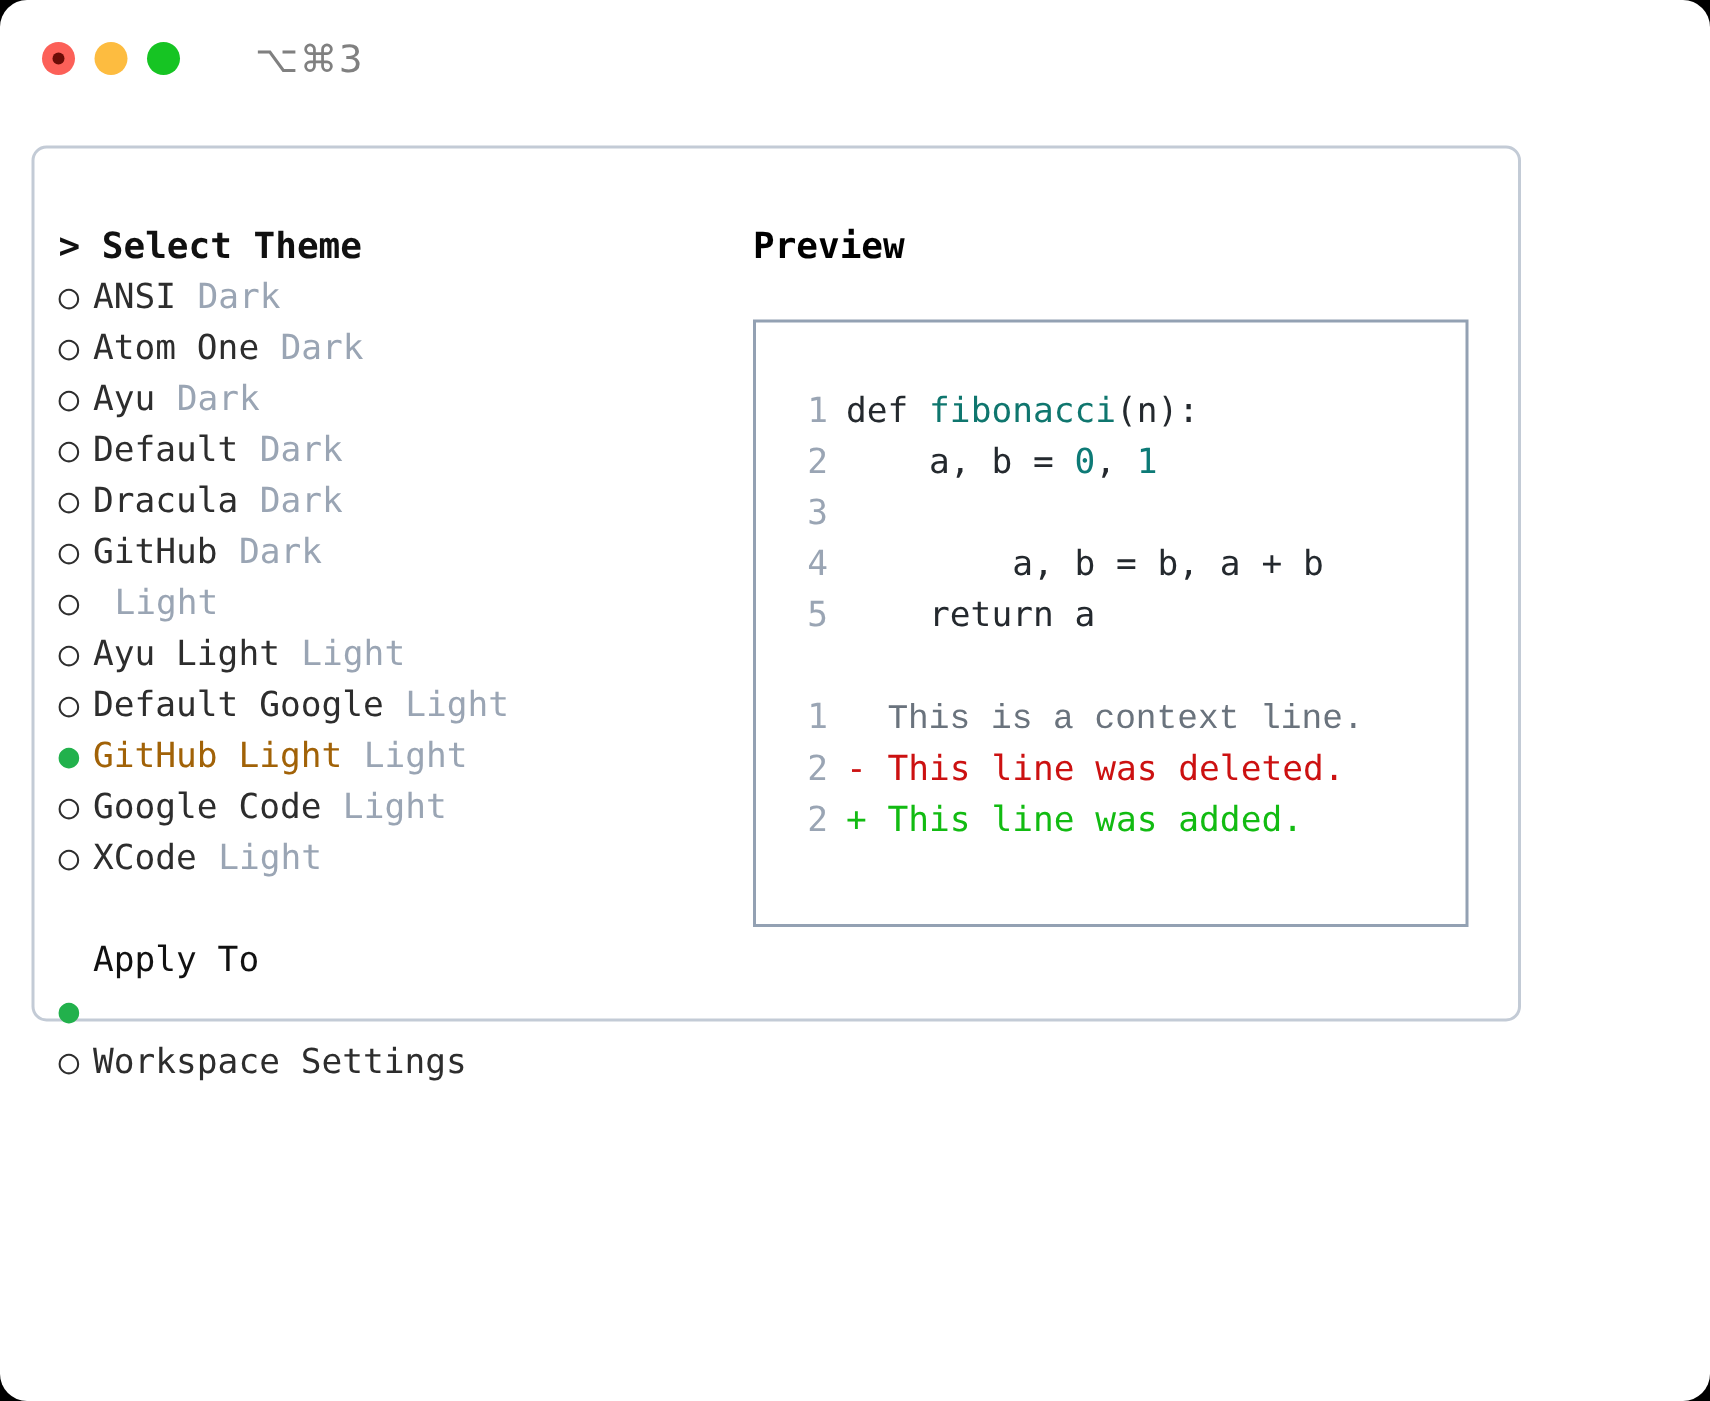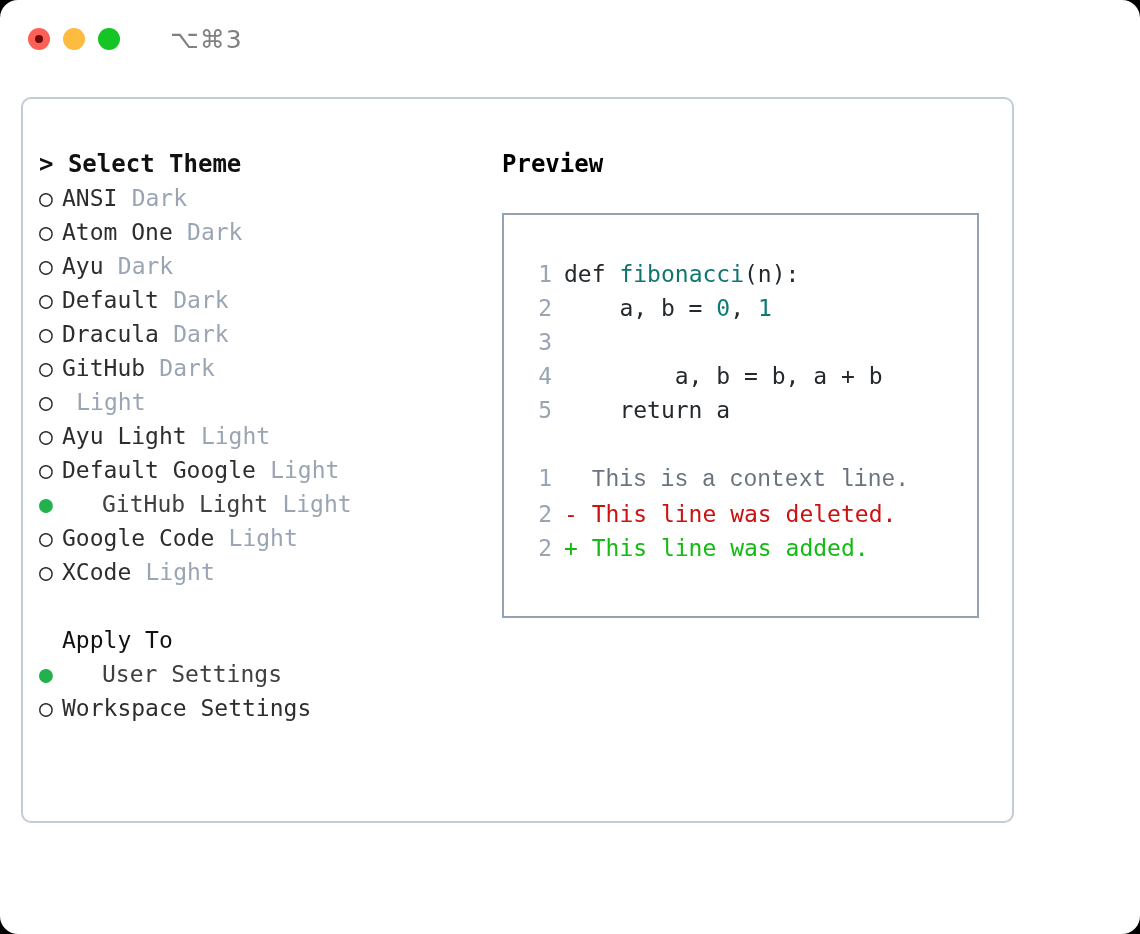--- a/index.html
+++ b/index.html
@@ -65,21 +65,21 @@
     font-family: "DejaVu Sans", "Liberation Sans", sans-serif;
     white-space: pre;
   }
 
   
   #main-panel {
     position: absolute;
     left: 21px;
     top: 97px;
     width: 993px;
-    height: 726px;
+    height: 584px;
     border: 2px solid #c3cbd6;
     border-radius: 10px;
     box-sizing: border-box;
     background: #ffffff;
   }
 
   
   #theme-column {
     position: absolute;
     left: 16px;
@@ -104,21 +104,21 @@
     display: inline-block;
     width: 23px;
     flex: 0 0 23px;
     text-align: left;
     font-size: 23px;
     line-height: 34px;
   }
   .bullet.off { color: #2d2d2d; }
   .bullet.on  { color: #22b14c; }
   .theme-name { color: #2d2d2d; }
-  .theme-row.selected .theme-name { color: #404040; margin-left: 40px; }
+  .theme-row.selected .theme-name { color: #a16207; }
   .theme-kind {
     color: #9aa5b4;
     margin-left: 0.62em;
   }
 
   .section-title {
     font-size: 23px;
     color: #111111;
     line-height: 34px;
     margin-left: 23px;
@@ -211,21 +211,21 @@
           <div class="theme-row"><span class="bullet off">○</span><span class="theme-name">Ayu Light</span><span class="theme-kind">Light</span></div>
           <div class="theme-row"><span class="bullet off">○</span><span class="theme-name">Default Google</span><span class="theme-kind">Light</span></div>
           <div class="theme-row selected"><span class="bullet on">●</span><span class="theme-name">GitHub Light</span><span class="theme-kind">Light</span></div>
           <div class="theme-row"><span class="bullet off">○</span><span class="theme-name">Google Code</span><span class="theme-kind">Light</span></div>
           <div class="theme-row"><span class="bullet off">○</span><span class="theme-name">XCode</span><span class="theme-kind">Light</span></div>
         </div>
 
       <div id="apply-to-block">
         <div class="section-title">Apply To</div>
         <div id="apply-to-list">
-            <div class="theme-row selected"><span class="bullet on">●</span><span class="theme-name">User Settings</span></div>
+            <div class="theme-row selected"><span class="bullet on">●</span></div>
             <div class="theme-row"><span class="bullet off">○</span><span class="theme-name">Workspace Settings</span></div>
           </div>
       </div>
 
     </div>
 
     <div id="preview-column">
       <div id="preview-title">Preview</div>
       <div id="preview-box">
         <div id="code-block">

